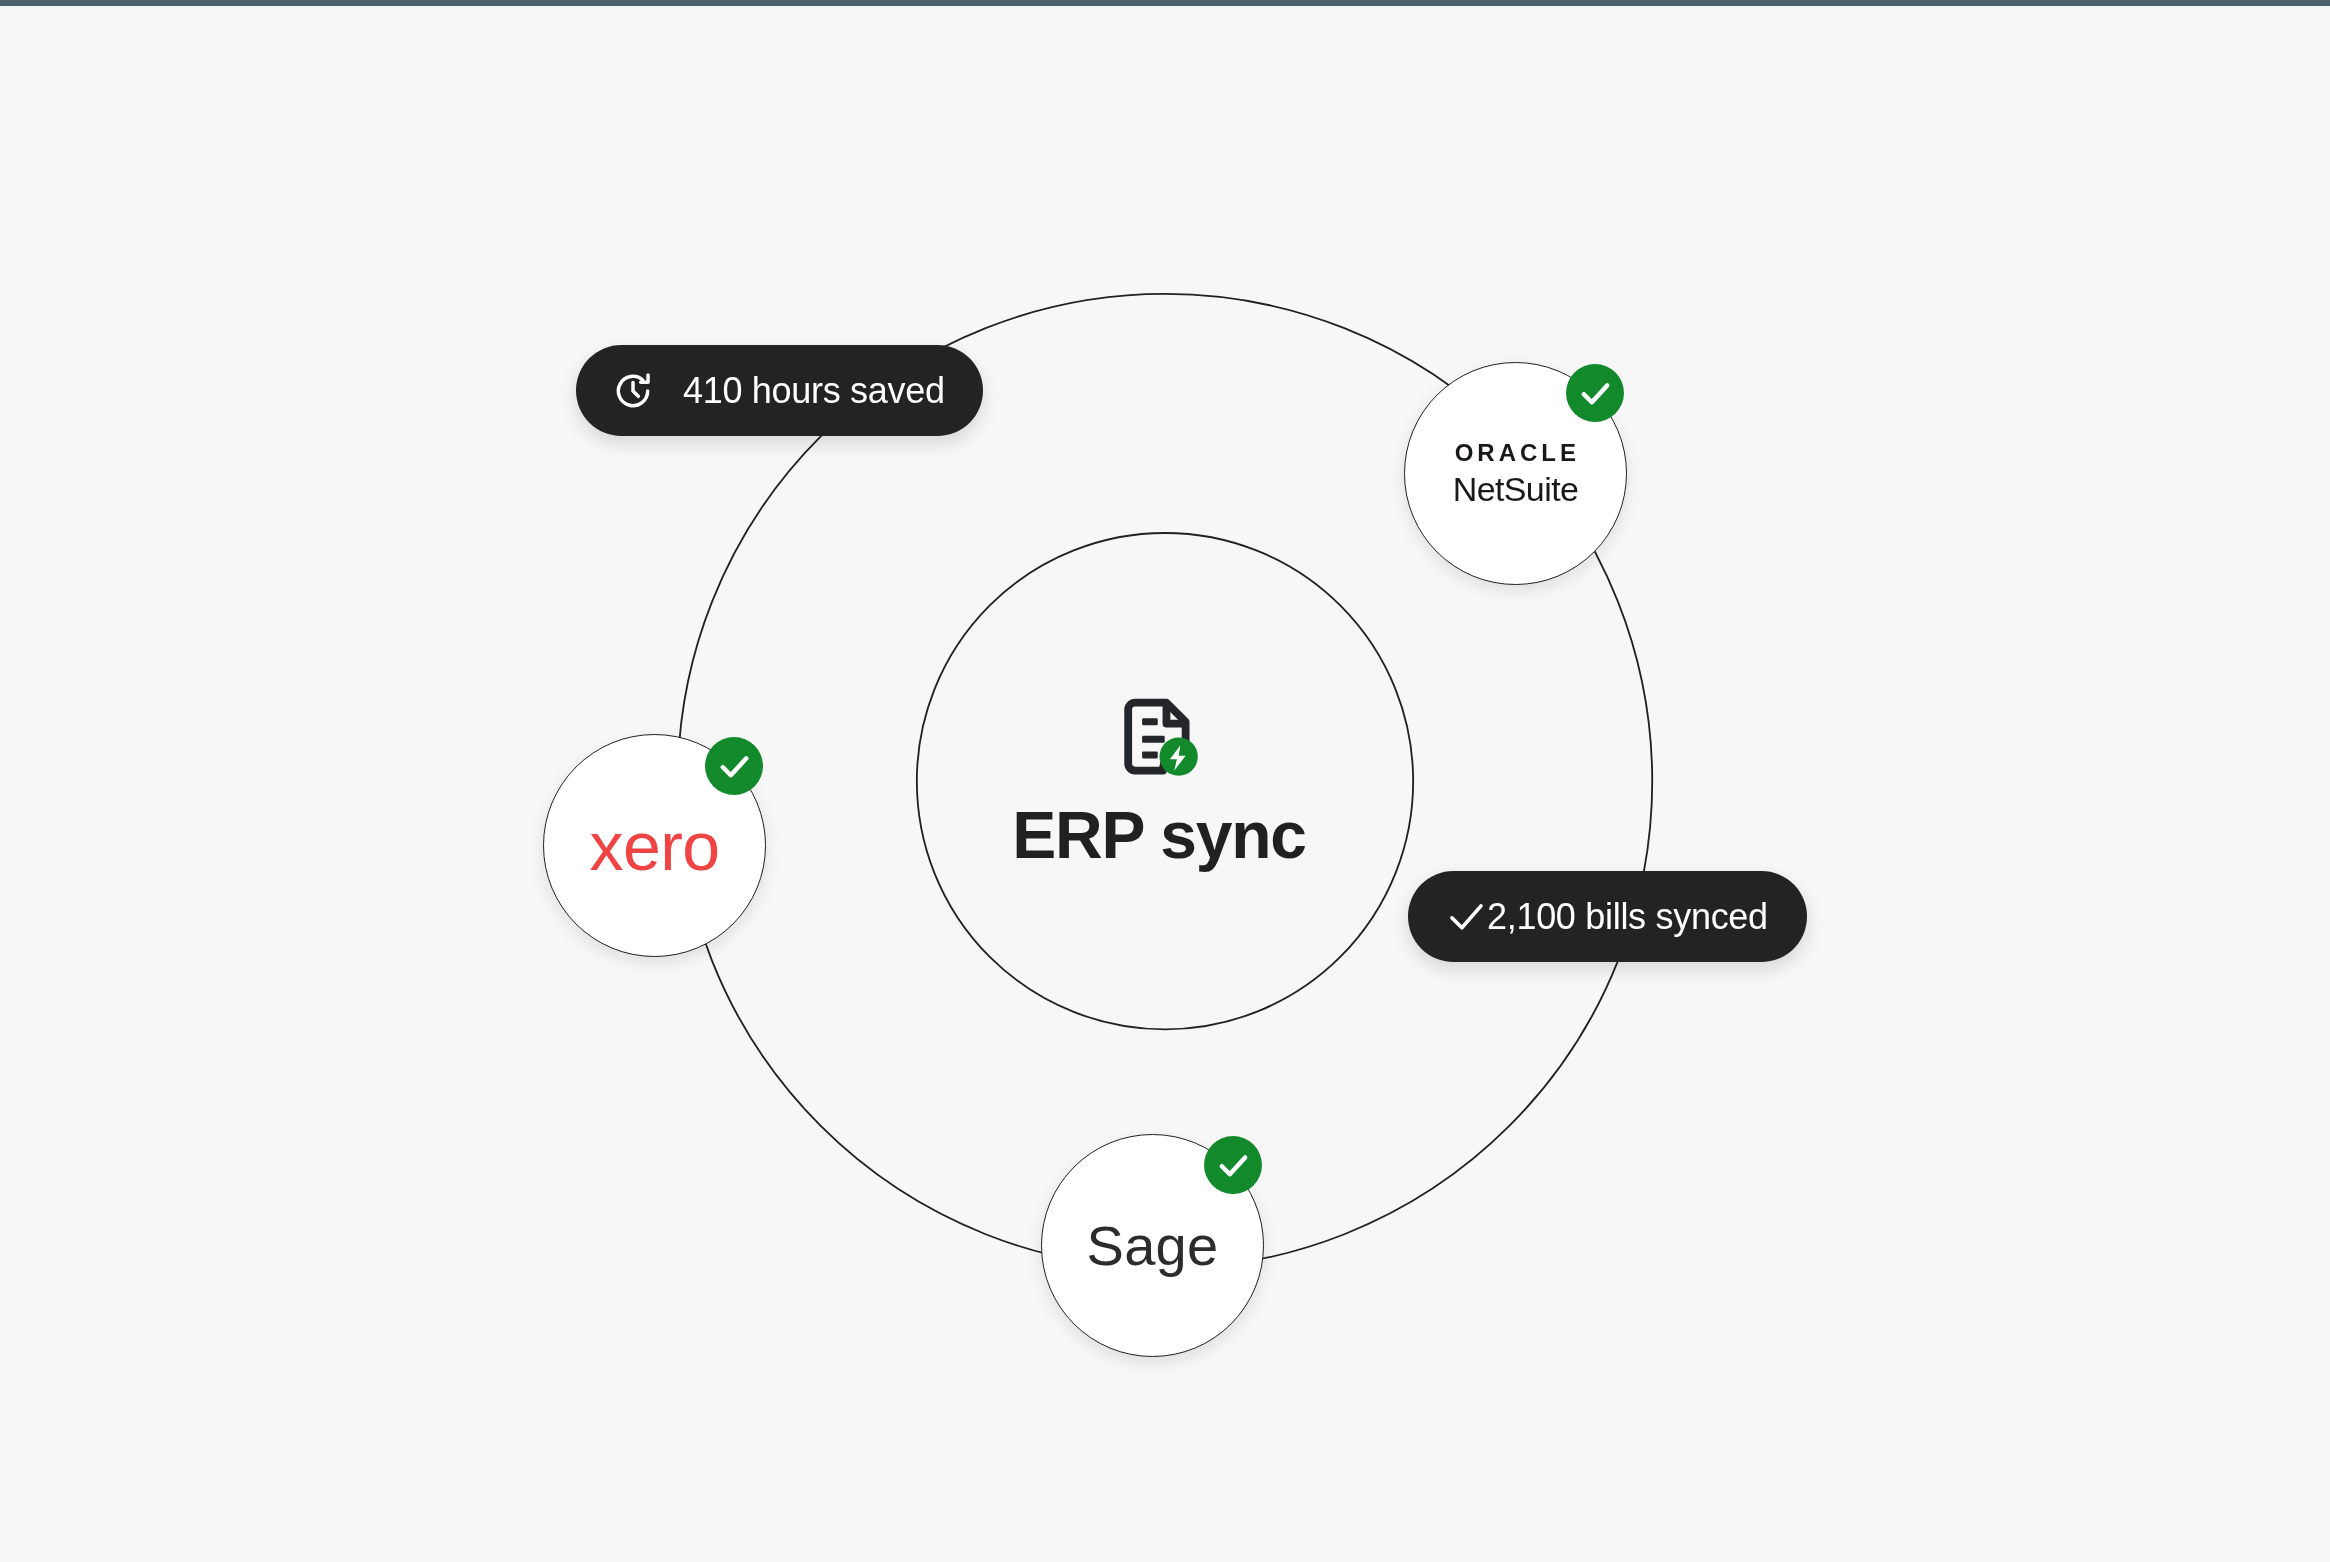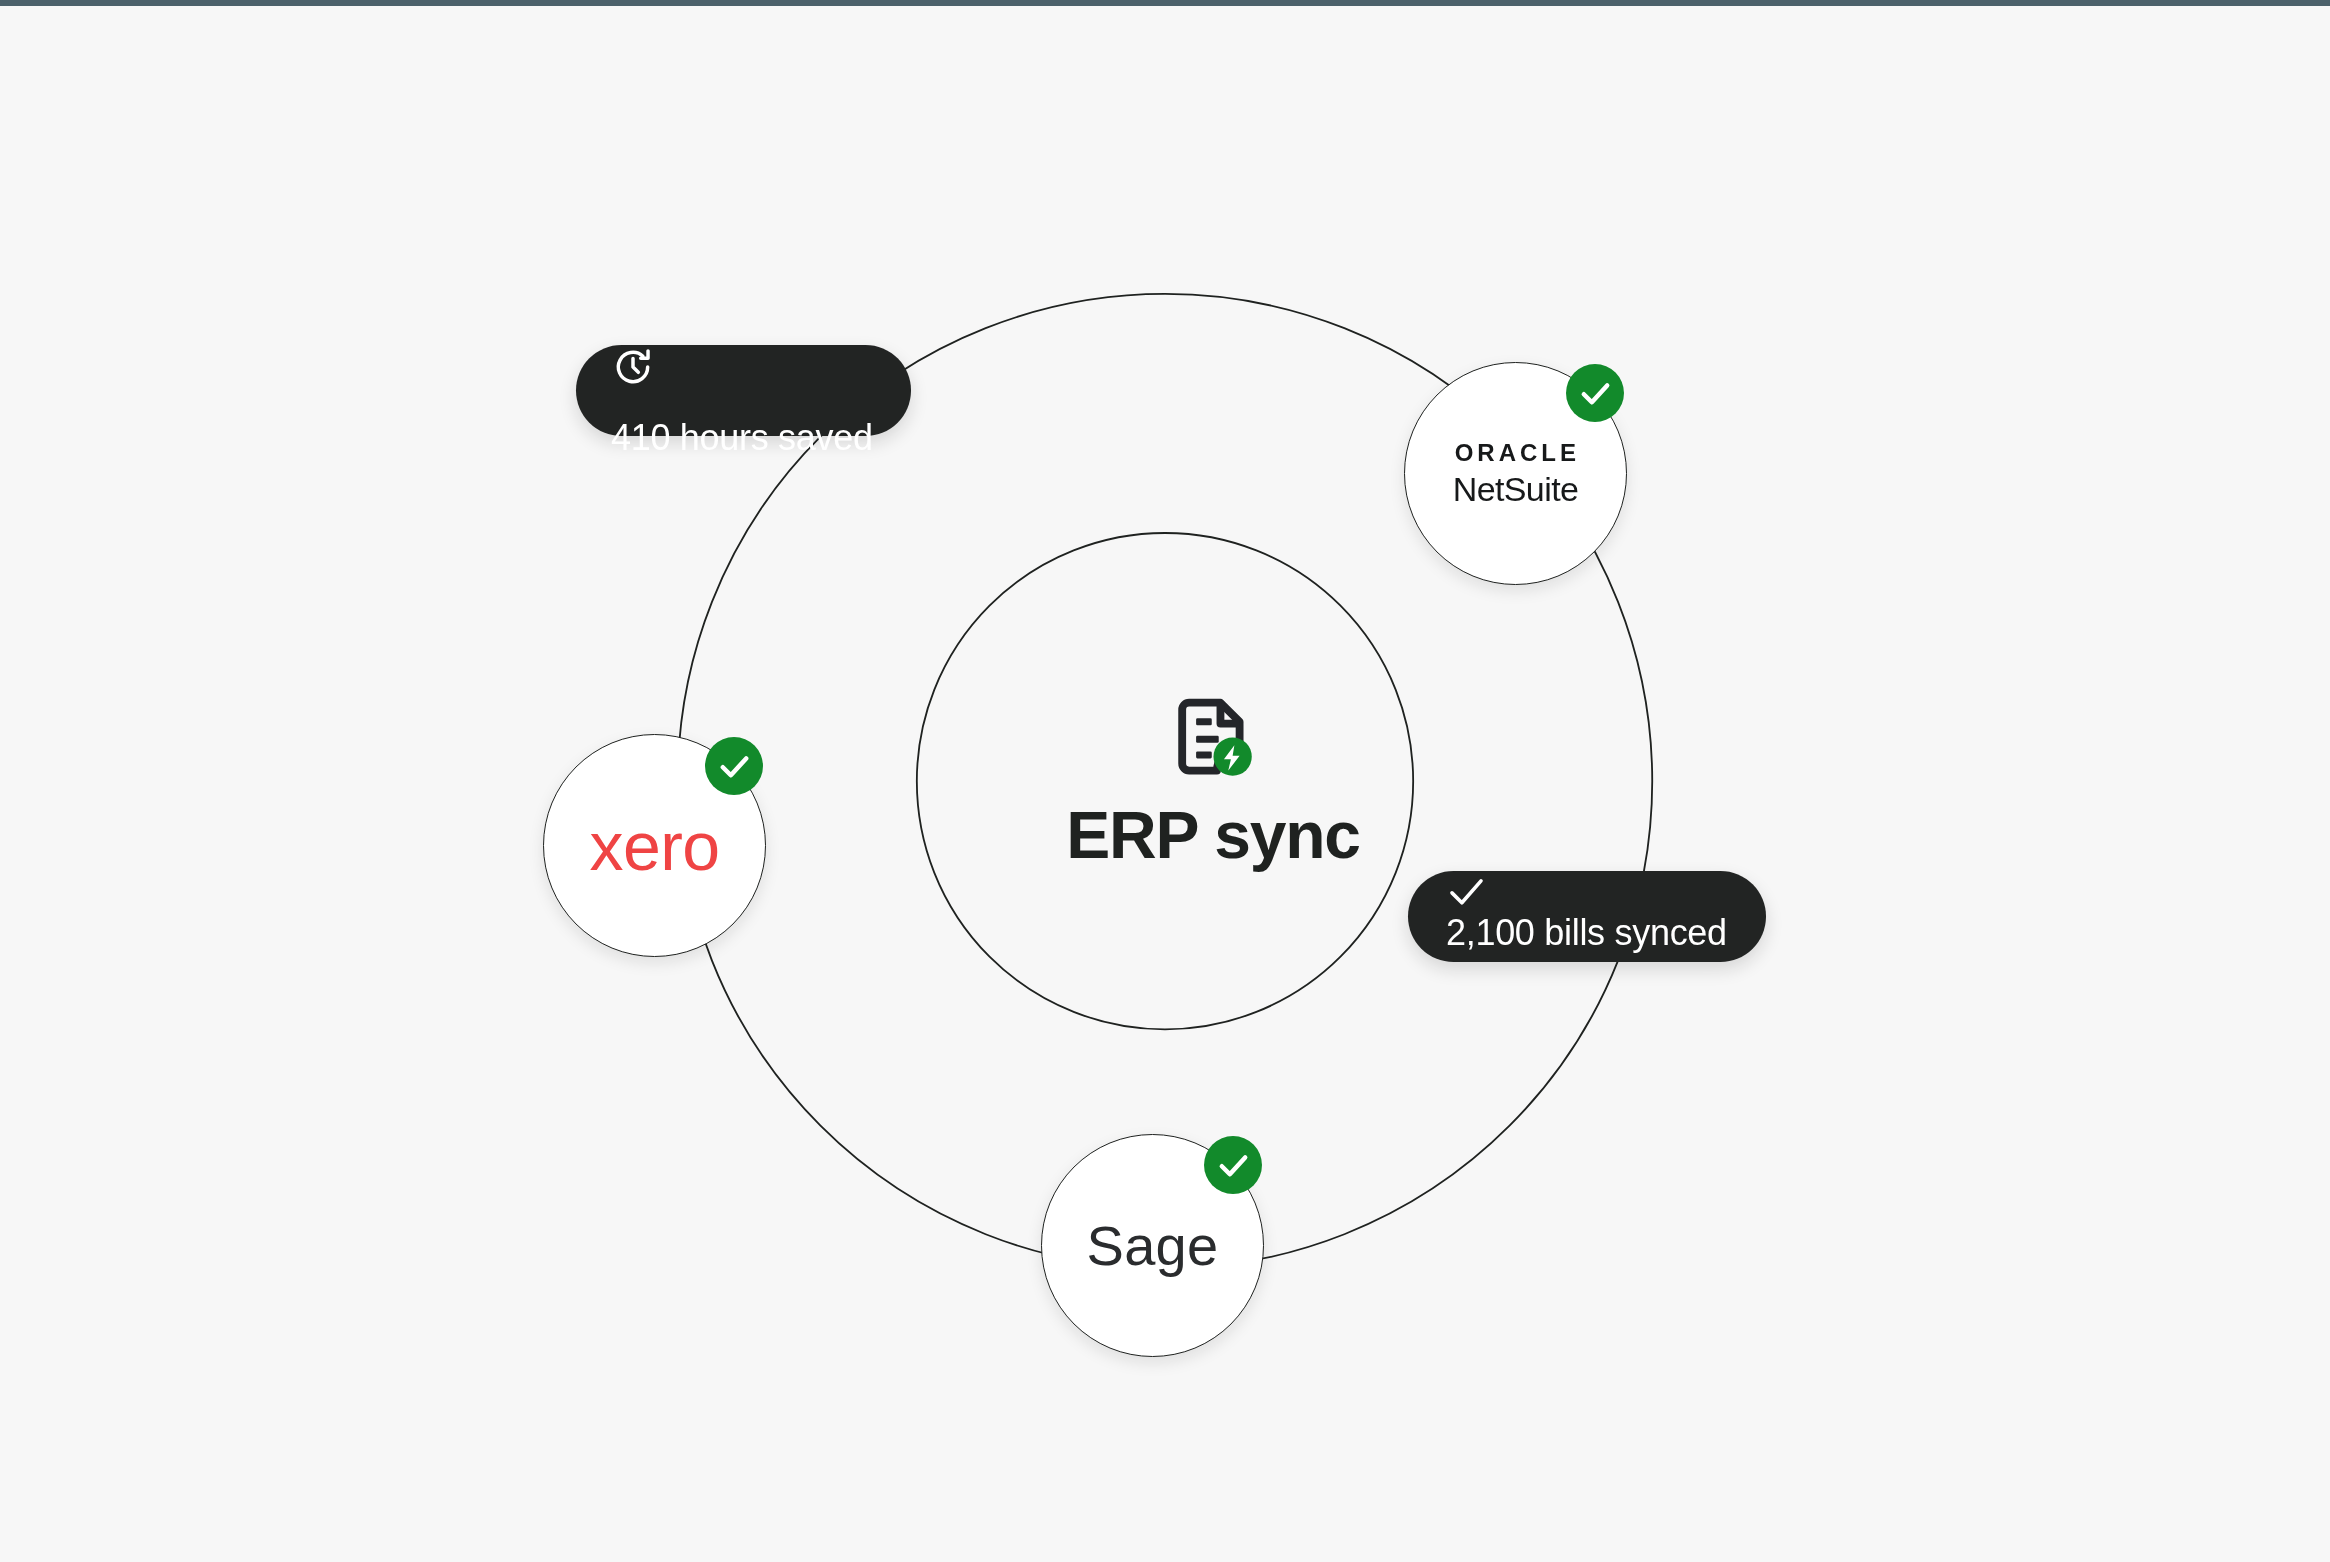--- a/index.html
+++ b/index.html
@@ -35,21 +35,21 @@
   #rings {
     position: absolute;
     top: 0; left: 0;
     width: 2330px;
     height: 1563px;
   }
 
   
   #hub {
     position: absolute;
-    left: 965px;
+    left: 911px;
     top: 533px;
     width: 496px;
     height: 496px;
     border-radius: 50%;
     display: flex;
     flex-direction: column;
     align-items: center;
     justify-content: center;
   }
   #hub-icon {
@@ -147,23 +147,23 @@
   #badge-netsuite { left: 1566px; top: 364px; }
   #badge-xero     { left: 705px; top: 737px; }
   #badge-sage     { left: 1204px; top: 1136px; }
 
   
   .pill {
     position: absolute;
     background: #222423;
     border-radius: 61px;
     display: flex;
+    align-items: center;
     color: #ffffff;
     box-shadow: 0 7.3px 18px rgba(18,20,18,0.14);
-    flex-direction: column;
   }
   .pill-icon {
     display: flex;
     align-items: center;
     justify-content: center;
     flex: 0 0 auto;
   }
   .pill-label {
     font-size: 36px;
     font-weight: 500;

